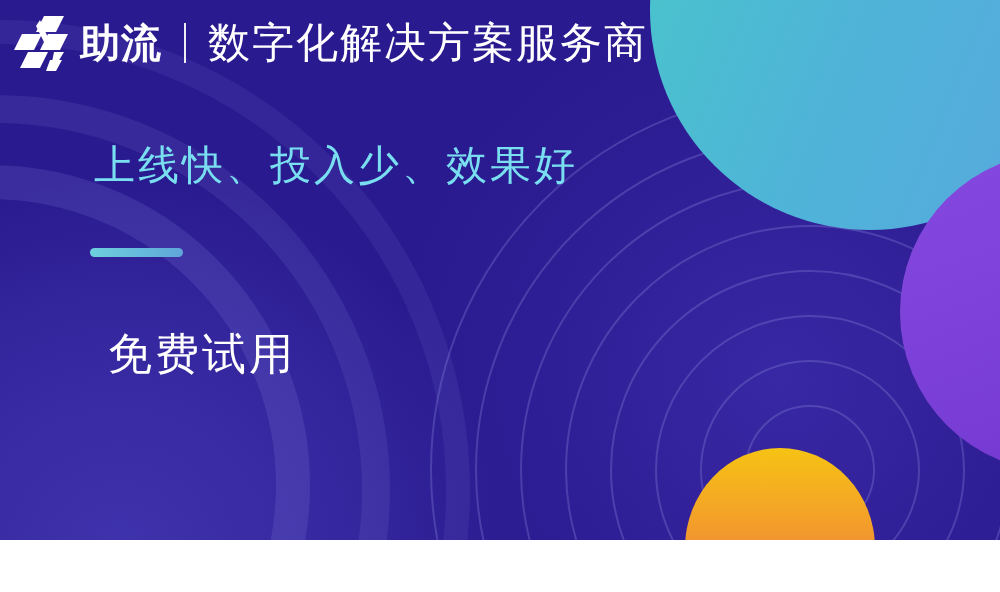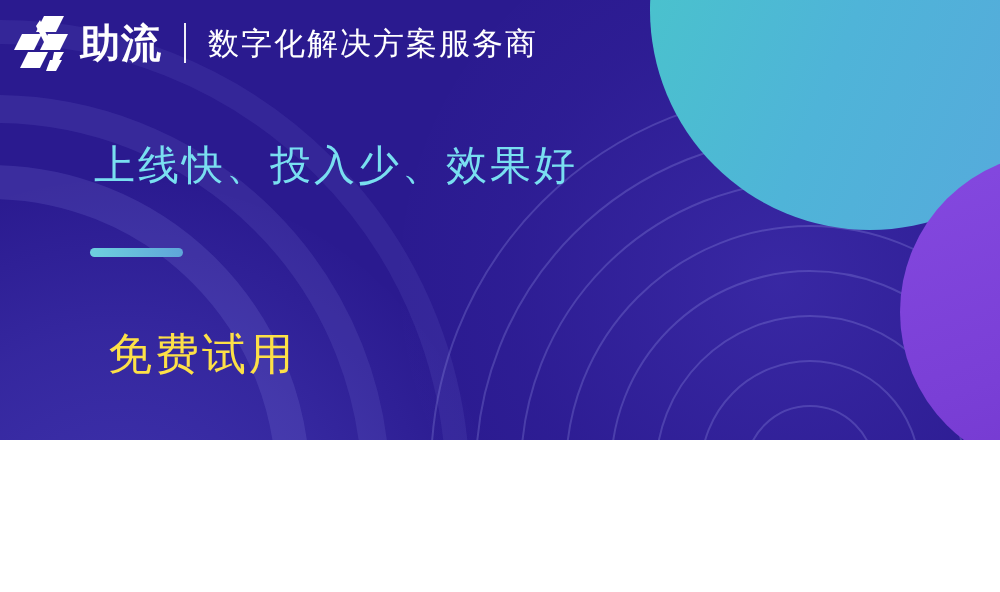--- a/index.html
+++ b/index.html
@@ -3,21 +3,21 @@
 <meta charset="utf-8">
 <style>
   html, body {
     margin: 0;
     padding: 0;
     background: #ffffff;
   }
   #banner {
     position: relative;
     width: 1000px;
-    height: 440px;
+    height: 540px;
     overflow: hidden;
     background: #2a1a8f;
     font-family: "Liberation Sans", "DejaVu Sans", sans-serif;
   }
 
   
   .bg-layer {
     position: absolute;
     inset: 0;
     overflow: hidden;
@@ -115,21 +115,21 @@
   .v-divider {
     width: 2px;
     height: 40px;
     background: #ffffff;
     opacity: 0.92;
     margin-right: 22px;
     flex: 0 0 auto;
   }
   .tagline {
     color: #ffffff;
-    font-size: 31px;
+    font-size: 42px;
     font-weight: 400;
     letter-spacing: 2px;
     line-height: 1;
     white-space: nowrap;
   }
 
   
   .hero {
     position: absolute;
     left: 74px;
@@ -161,21 +161,21 @@
     margin-top: 60px;
     margin-left: 16px;
     width: 93px;
     height: 9px;
     border-radius: 5px;
     background: linear-gradient(90deg, #6ed0de 0%, #5fa6d9 100%);
   }
   .cta-text {
     margin-top: 75px;
     margin-left: 34px;
-    color: #fde047;
+    color: #ffffff;
     font-size: 44px;
     font-weight: 400;
     letter-spacing: 3px;
     line-height: 1;
     white-space: nowrap;
     display: inline-block;
   }
 </style>
 </head>
 <body>

